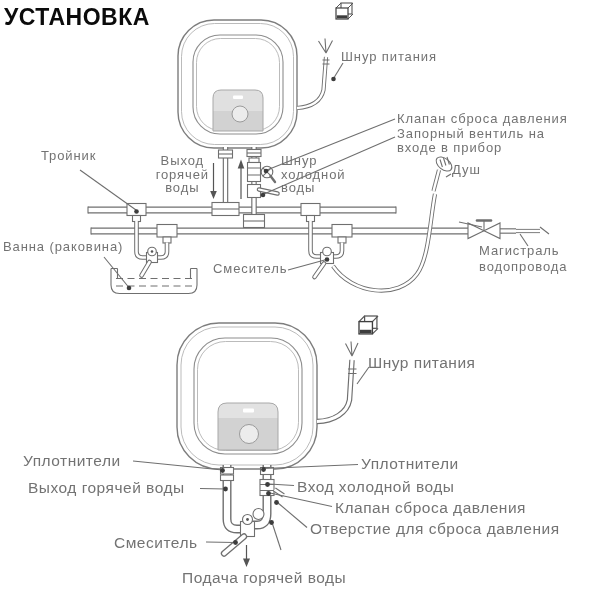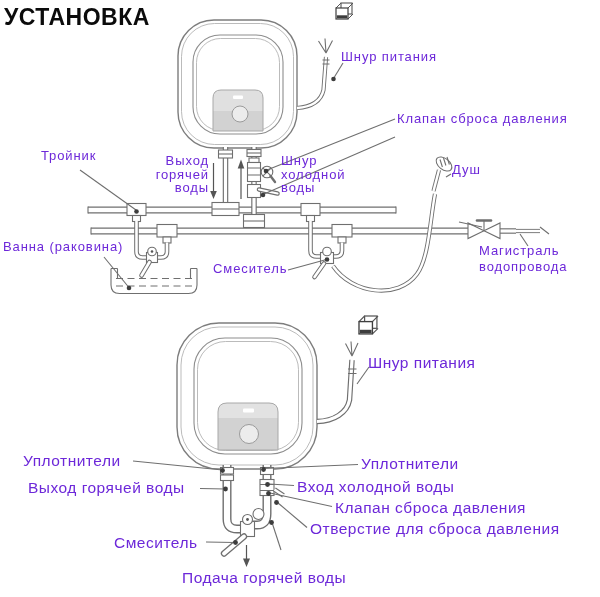--- a/index.html
+++ b/index.html
@@ -1,23 +1,23 @@
 <!DOCTYPE html>
 <html><head>
 <meta charset="utf-8">
 <style>
   html,body{margin:0;padding:0;background:#fff;}
   .stage{position:relative;width:600px;height:597px;background:#fff;overflow:hidden;
          font-family:"Liberation Sans", sans-serif;}
   .title{position:absolute;left:4px;top:4px;font-size:23px;font-weight:700;
          color:#0b0b0b;letter-spacing:.5px;}
-  .lbl{position:absolute;color:#6d28d9;white-space:pre-line;}
+  .lbl{position:absolute;color:#737373;white-space:pre-line;}
   .d1{font-size:13px;line-height:13.5px;letter-spacing:.9px;}
   .d2{font-size:15.5px;line-height:17px;letter-spacing:.5px;}
-  .ra{text-align:right;}
+  .ra{text-align:center;}
   svg{position:absolute;left:0;top:0;}
   .shell{fill:none;stroke:#7d7d7d;stroke-width:1.4;}
   .shellb{fill:none;stroke:#8d8d8d;stroke-width:1.1;}
   .shell2{fill:none;stroke:#b3b3b3;stroke-width:.9;}
   .knob{fill:#ececec;stroke:#9b9b9b;stroke-width:1;}
   .p1o{stroke:#6f6f6f;stroke-width:7;fill:none;}   .p1i{stroke:#fff;stroke-width:4.4;fill:none;}
   .p2o{stroke:#6f6f6f;stroke-width:5.5;fill:none;} .p2i{stroke:#fff;stroke-width:3.2;fill:none;}
   .p3o{stroke:#6f6f6f;stroke-width:4.2;fill:none;} .p3i{stroke:#fff;stroke-width:2.4;fill:none;}
   .p4o{stroke:#6f6f6f;stroke-width:4.6;fill:none;} .p4i{stroke:#fff;stroke-width:2.6;fill:none;}
   .p5o{stroke:#6f6f6f;stroke-width:9;fill:none;}   .p5i{stroke:#fff;stroke-width:6.2;fill:none;}
@@ -279,20 +279,22 @@
       <circle class="dot" cx="276.5" cy="502.5" r="2.4"></circle>
       <path class="ln" d="M272.5,524 L281,550"></path>
       <circle class="dot" cx="271.5" cy="522.5" r="2.4"></circle>
     </g>
   </svg>
 
   <div class="title">УСТАНОВКА</div>
 
   <div class="lbl d1" style="left:341px;top:50px">Шнур питания</div>
   <div class="lbl d1" style="left:397px;top:112px">Клапан сброса давления</div>
+  <div class="lbl d1" style="left:397px;top:127px">Запорный вентиль на
+входе в прибор</div>
   <div class="lbl d1" style="left:41px;top:149px">Тройник</div>
   <div class="lbl d1 ra" style="right:391px;top:154px">Выход
 горячей
 воды</div>
   <div class="lbl d1" style="left:281px;top:154px">Шнур
 холодной
 воды</div>
   <div class="lbl d1" style="left:452px;top:163px">Душ</div>
   <div class="lbl d1" style="left:3px;top:240px">Ванна (раковина)</div>
   <div class="lbl d1" style="left:213px;top:262px">Смеситель</div>

